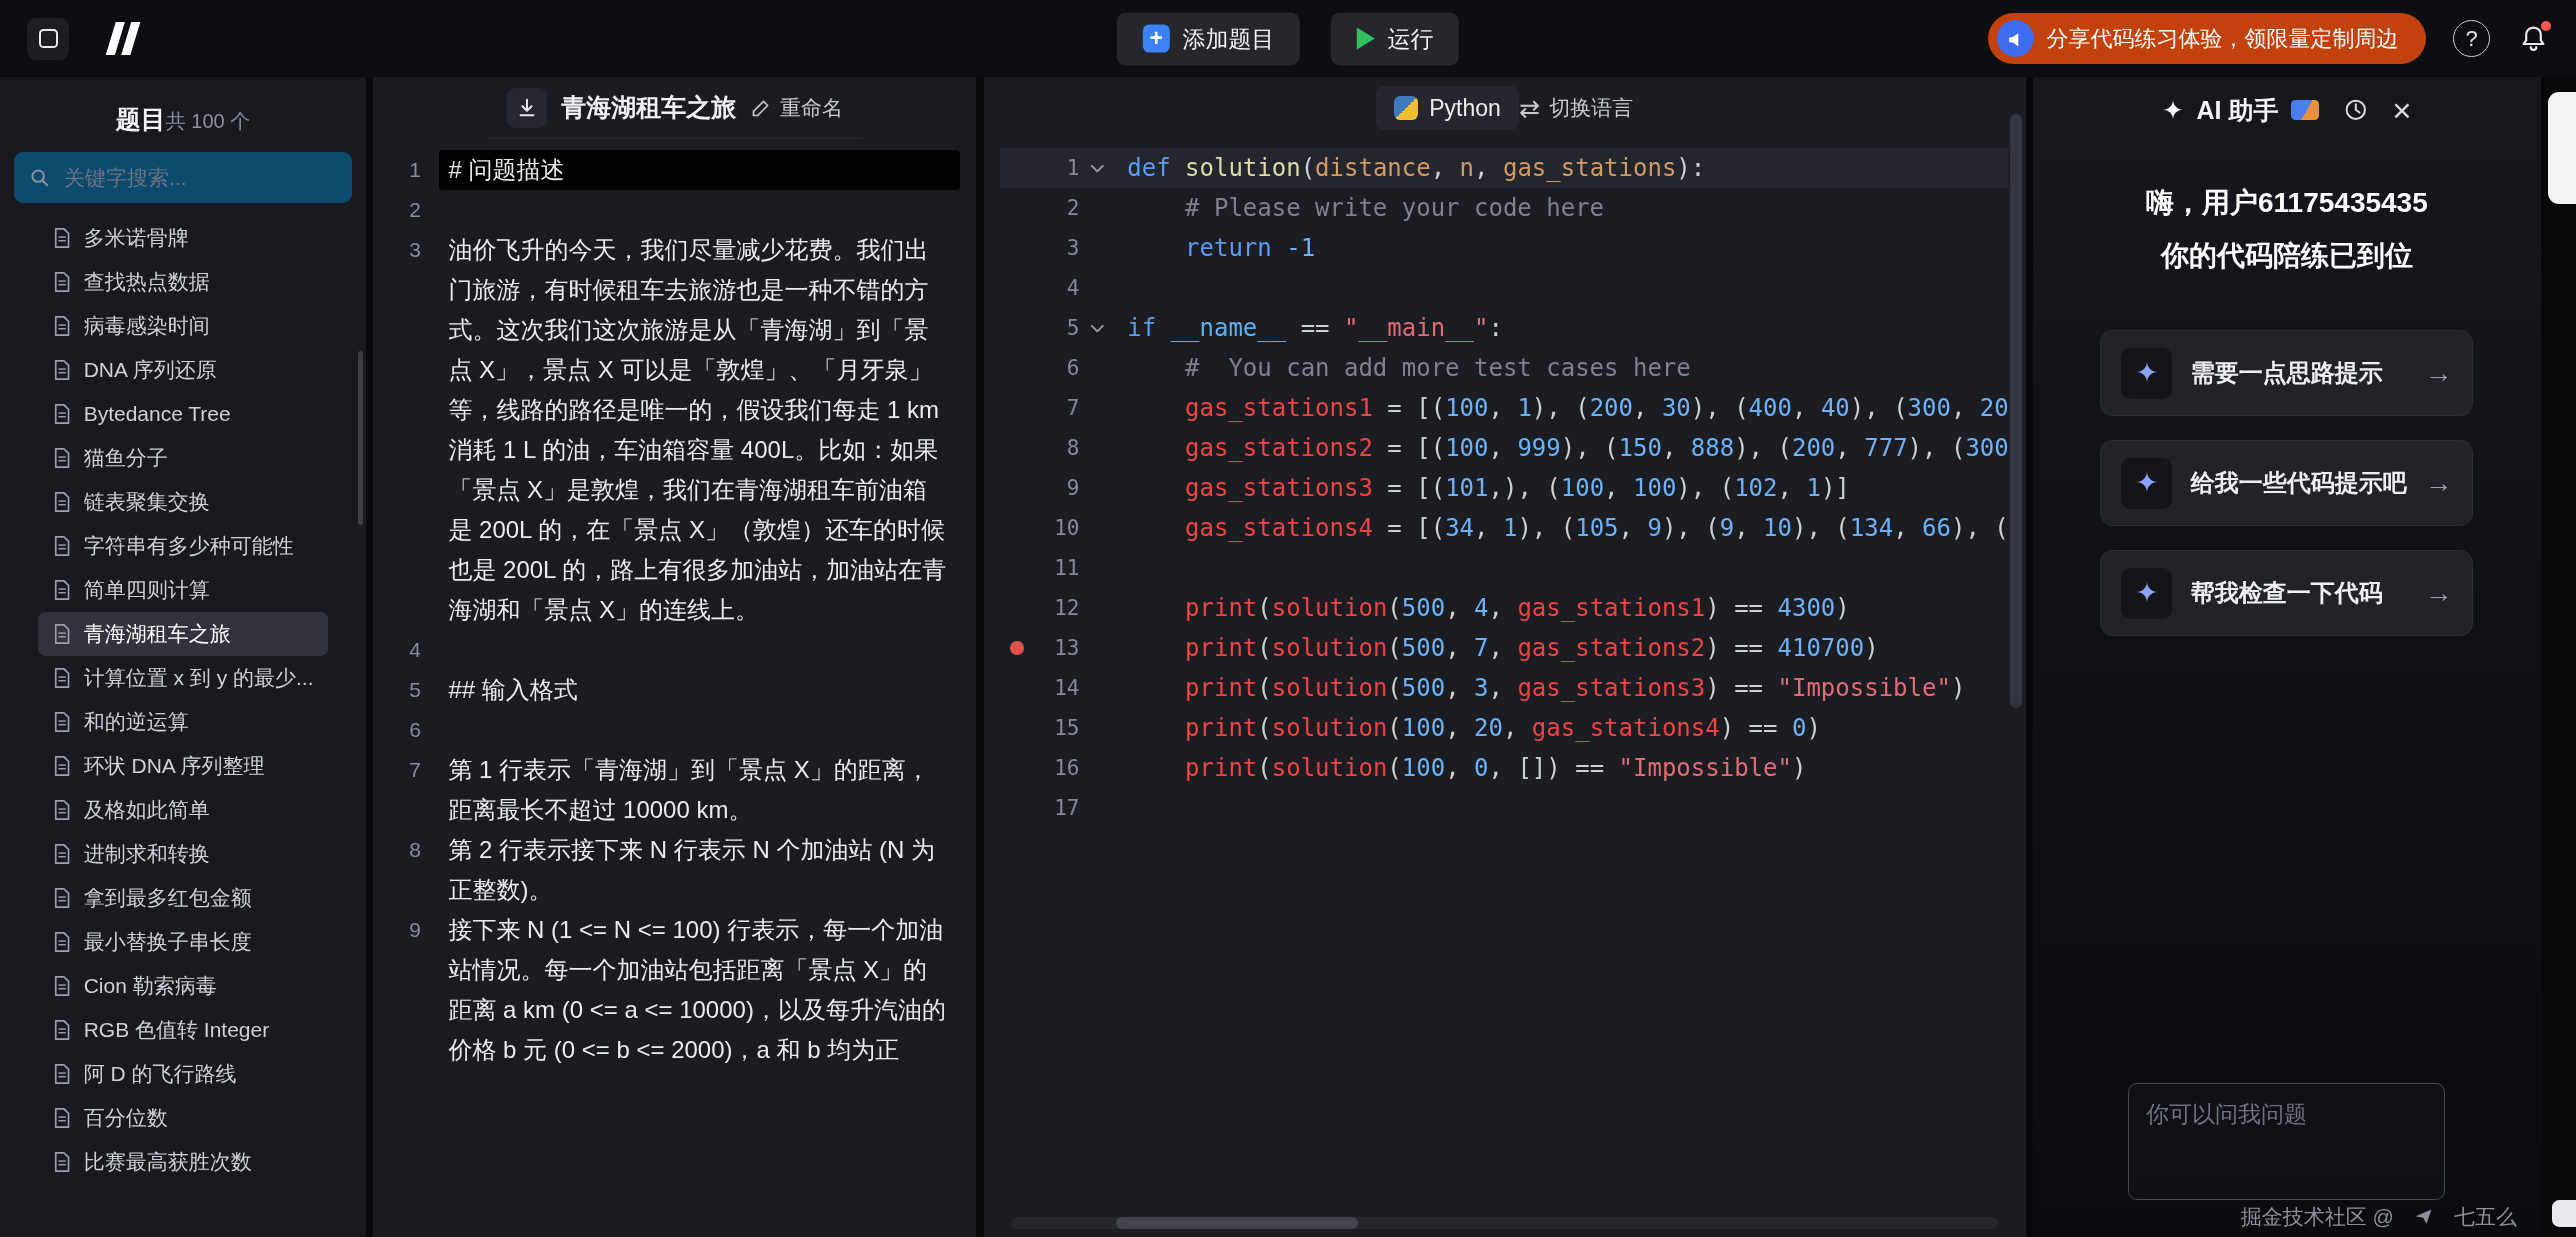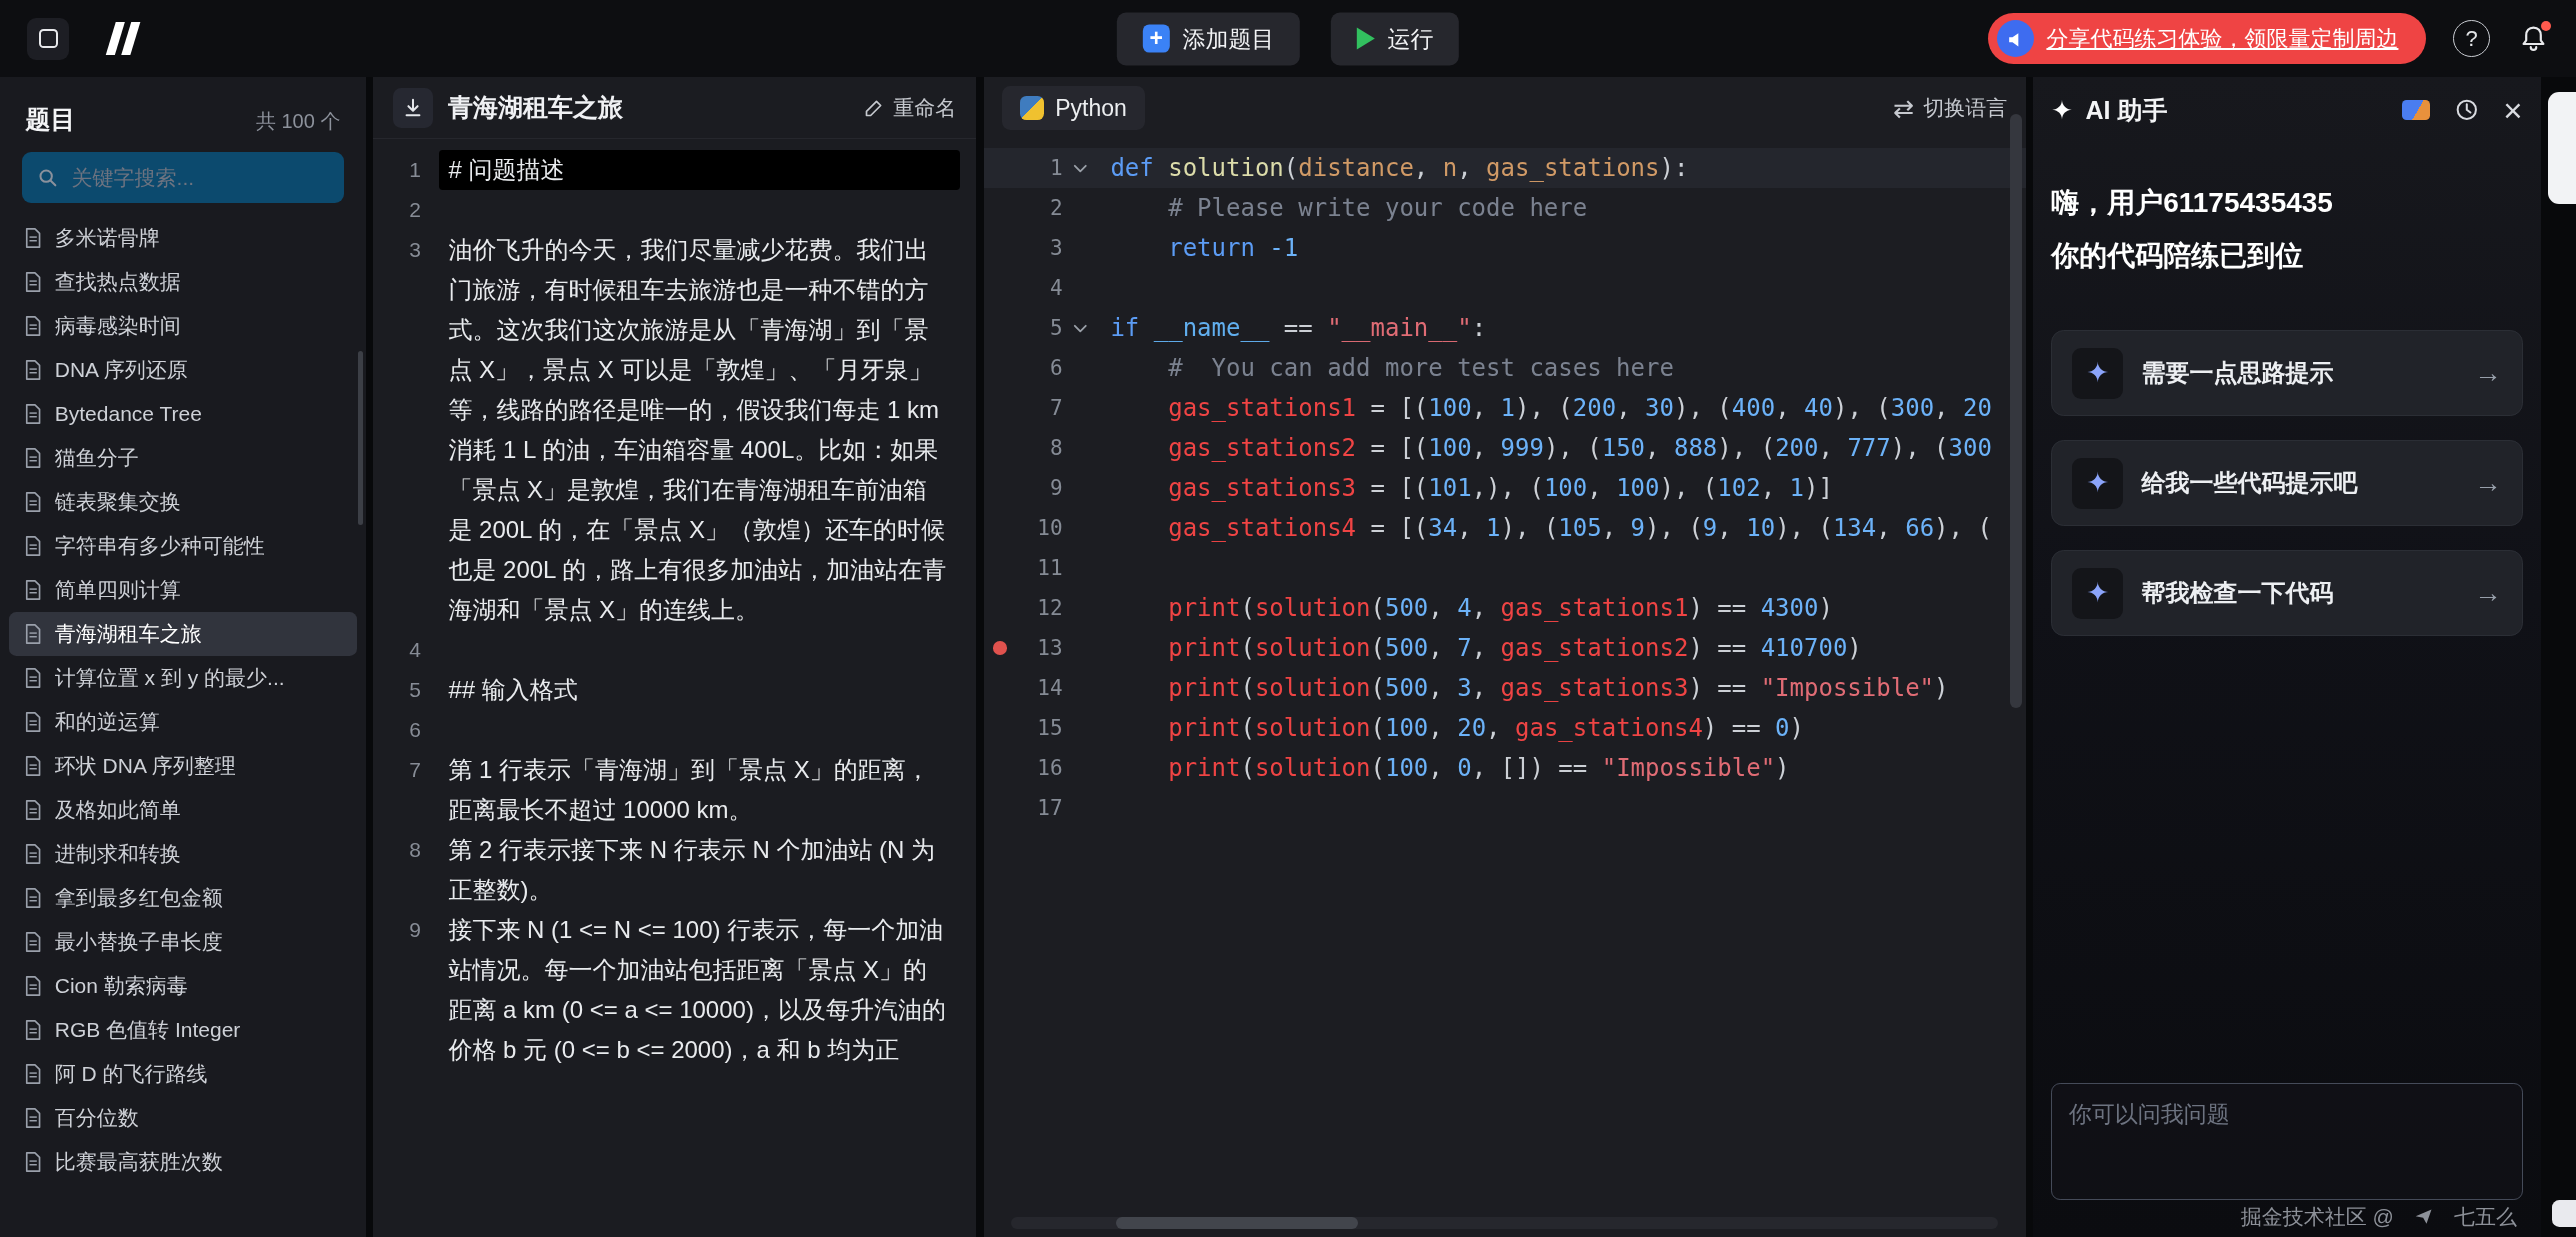--- a/index.html
+++ b/index.html
@@ -14,29 +14,29 @@
   
   .topbar { height:77px; background:#0d0e11; display:flex; align-items:center; padding:0 27.4px; position:relative; }
   .tb-left { display:flex; align-items:center; gap:24px; }
   .app-icon { width:42px; height:42px; border-radius:9.1px; background:#1d1e24; display:grid; place-items:center; cursor:pointer; }
   .app-icon-inner { width:18.3px; height:18.3px; border:2.7px solid #e8e9ec; border-radius:4.6px; }
   .tb-center { position:absolute; left:50%; top:50%; transform:translate(-50%,-50%); display:flex; gap:31px; }
   .tb-btn { height:53px; padding:0 25.6px; border-radius:9.1px; background:#26272d; color:#f2f3f5; font-size:23px; display:flex; align-items:center; gap:12.8px; border:none; cursor:pointer; font-family:inherit; }
   .plus-ico { width:27.4px; height:27.4px; border-radius:6.4px; background:#3b82f6; color:#fff; display:grid; place-items:center; font-size:23px; font-weight:700; line-height:1; }
   .play-ico { width:0; height:0; border-left:18.3px solid #32c05f; border-top:11px solid transparent; border-bottom:11px solid transparent; }
   .tb-right { margin-left:auto; display:flex; align-items:center; gap:27.4px; }
-  .banner { height:51px; border-radius:25.6px; background:#ef4444; display:flex; align-items:center; gap:12.8px; padding:0 27.4px 0 9.1px; font-size:22px; color:#fff; cursor:pointer;text-decoration:underline; }
+  .banner { height:51px; border-radius:25.6px; background:#c2410c; display:flex; align-items:center; gap:12.8px; padding:0 27.4px 0 9.1px; font-size:22px; color:#fff; cursor:pointer; }
   .banner-ico { width:37px; height:37px; border-radius:50%; background:#3e6cf0; display:grid; place-items:center; }
   .help { width:37px; height:37px; border-radius:50%; border:1.8px solid #c9ccd2; display:grid; place-items:center; font-size:22px; color:#e3e5e8; cursor:pointer; }
   .bell { position:relative; cursor:pointer; }
   .bell-dot { position:absolute; top:-1.8px; right:-2.7px; width:10px; height:10px; border-radius:50%; background:#ff5a4e; }
 
   
   .main { display:flex; gap:7.3px; height:1161px; }
-  .panel { height:100%; }
+  .panel { height:100%;align-items:center; }
 
   
   .sidebar { width:366px; flex:none; background:#191a1f; display:flex; flex-direction:column; position:relative; }
   .sb-head { display:flex; align-items:baseline; justify-content:space-between; padding:25.6px 25.6px 16.5px; }
   .sb-title { font-size:25px; font-weight:700; color:#f3f4f6; }
   .sb-count { font-size:20px; color:#8d929c; }
   .search { margin:0 22px; height:51px; background:#0c4a6e; border-radius:9.1px; display:flex; align-items:center; gap:11px; padding:0 14.6px; }
   .search input { flex:1; min-width:0; background:transparent; border:none; outline:none; color:#d5d8dd; font-size:21px; font-family:inherit; }
   .search input::placeholder { color:#6d7380; }
   .sb-list { margin-top:12.8px; flex:1; overflow:hidden; padding:0 9.1px; }

